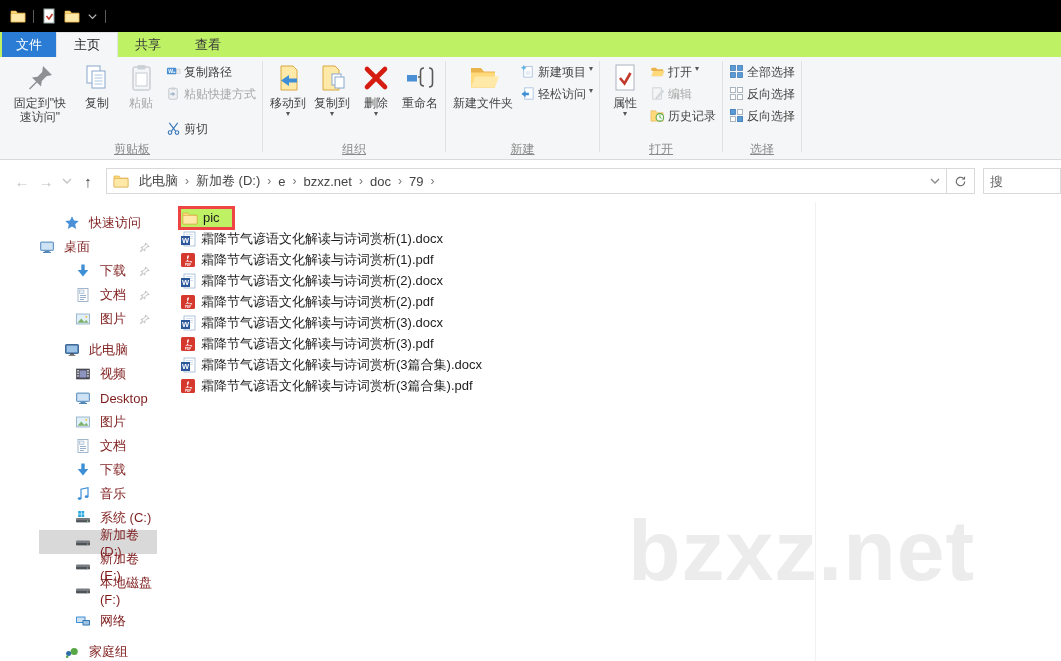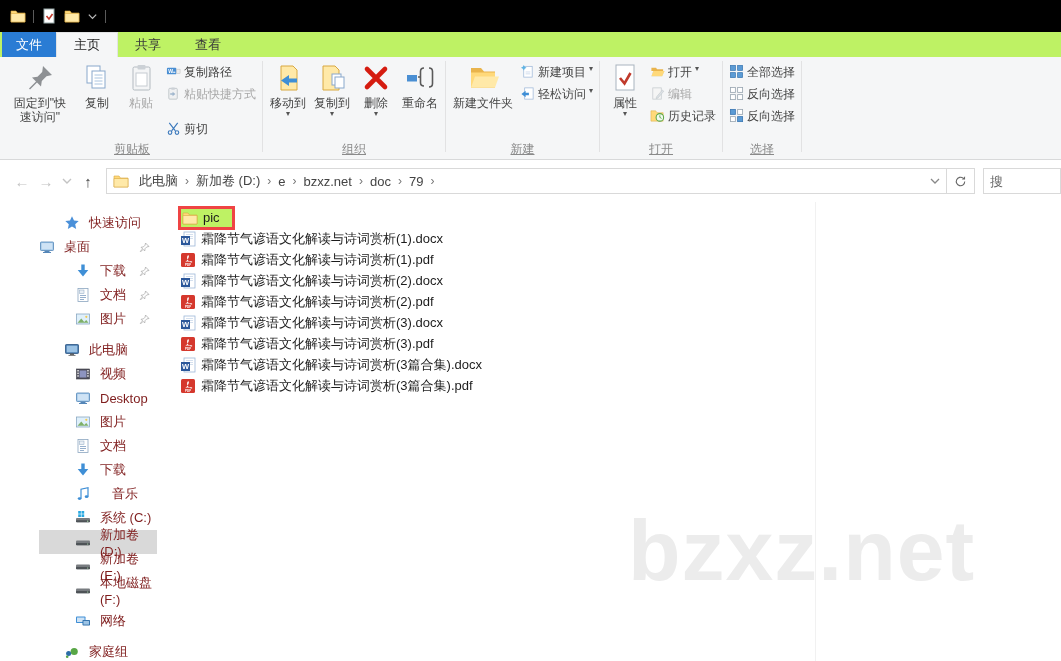--- a/index.html
+++ b/index.html
@@ -560,21 +560,21 @@
           <span>文档</span>
         </div>
         <div class="srow" style="padding-left: 36px;">
           <span class="sicon">
             <svg viewBox="0 0 16 16">
               <path d="M6.3 1.5h3.4V7h3.6L8 13.5 2.7 7h3.6z" fill="#3f8fd6"></path>
             </svg>
           </span>
           <span>下载</span>
         </div>
-        <div class="srow" style="padding-left: 36px; gap: 12px;">
+        <div class="srow" style="padding-left: 36px;">
           <span class="sicon">
             <svg viewBox="0 0 16 16">
               <path d="M6 12.5V3.2L13 1.7v9" fill="none" stroke="#3f8fd6" stroke-width="1.2"></path>
               <ellipse cx="4.6" cy="12.6" rx="1.9" ry="1.4" fill="#3f8fd6"></ellipse>
               <ellipse cx="11.6" cy="10.7" rx="1.9" ry="1.4" fill="#3f8fd6"></ellipse>
             </svg>
           </span>
           <span>音乐</span>
         </div>
         <div class="srow" style="padding-left: 36px;">

